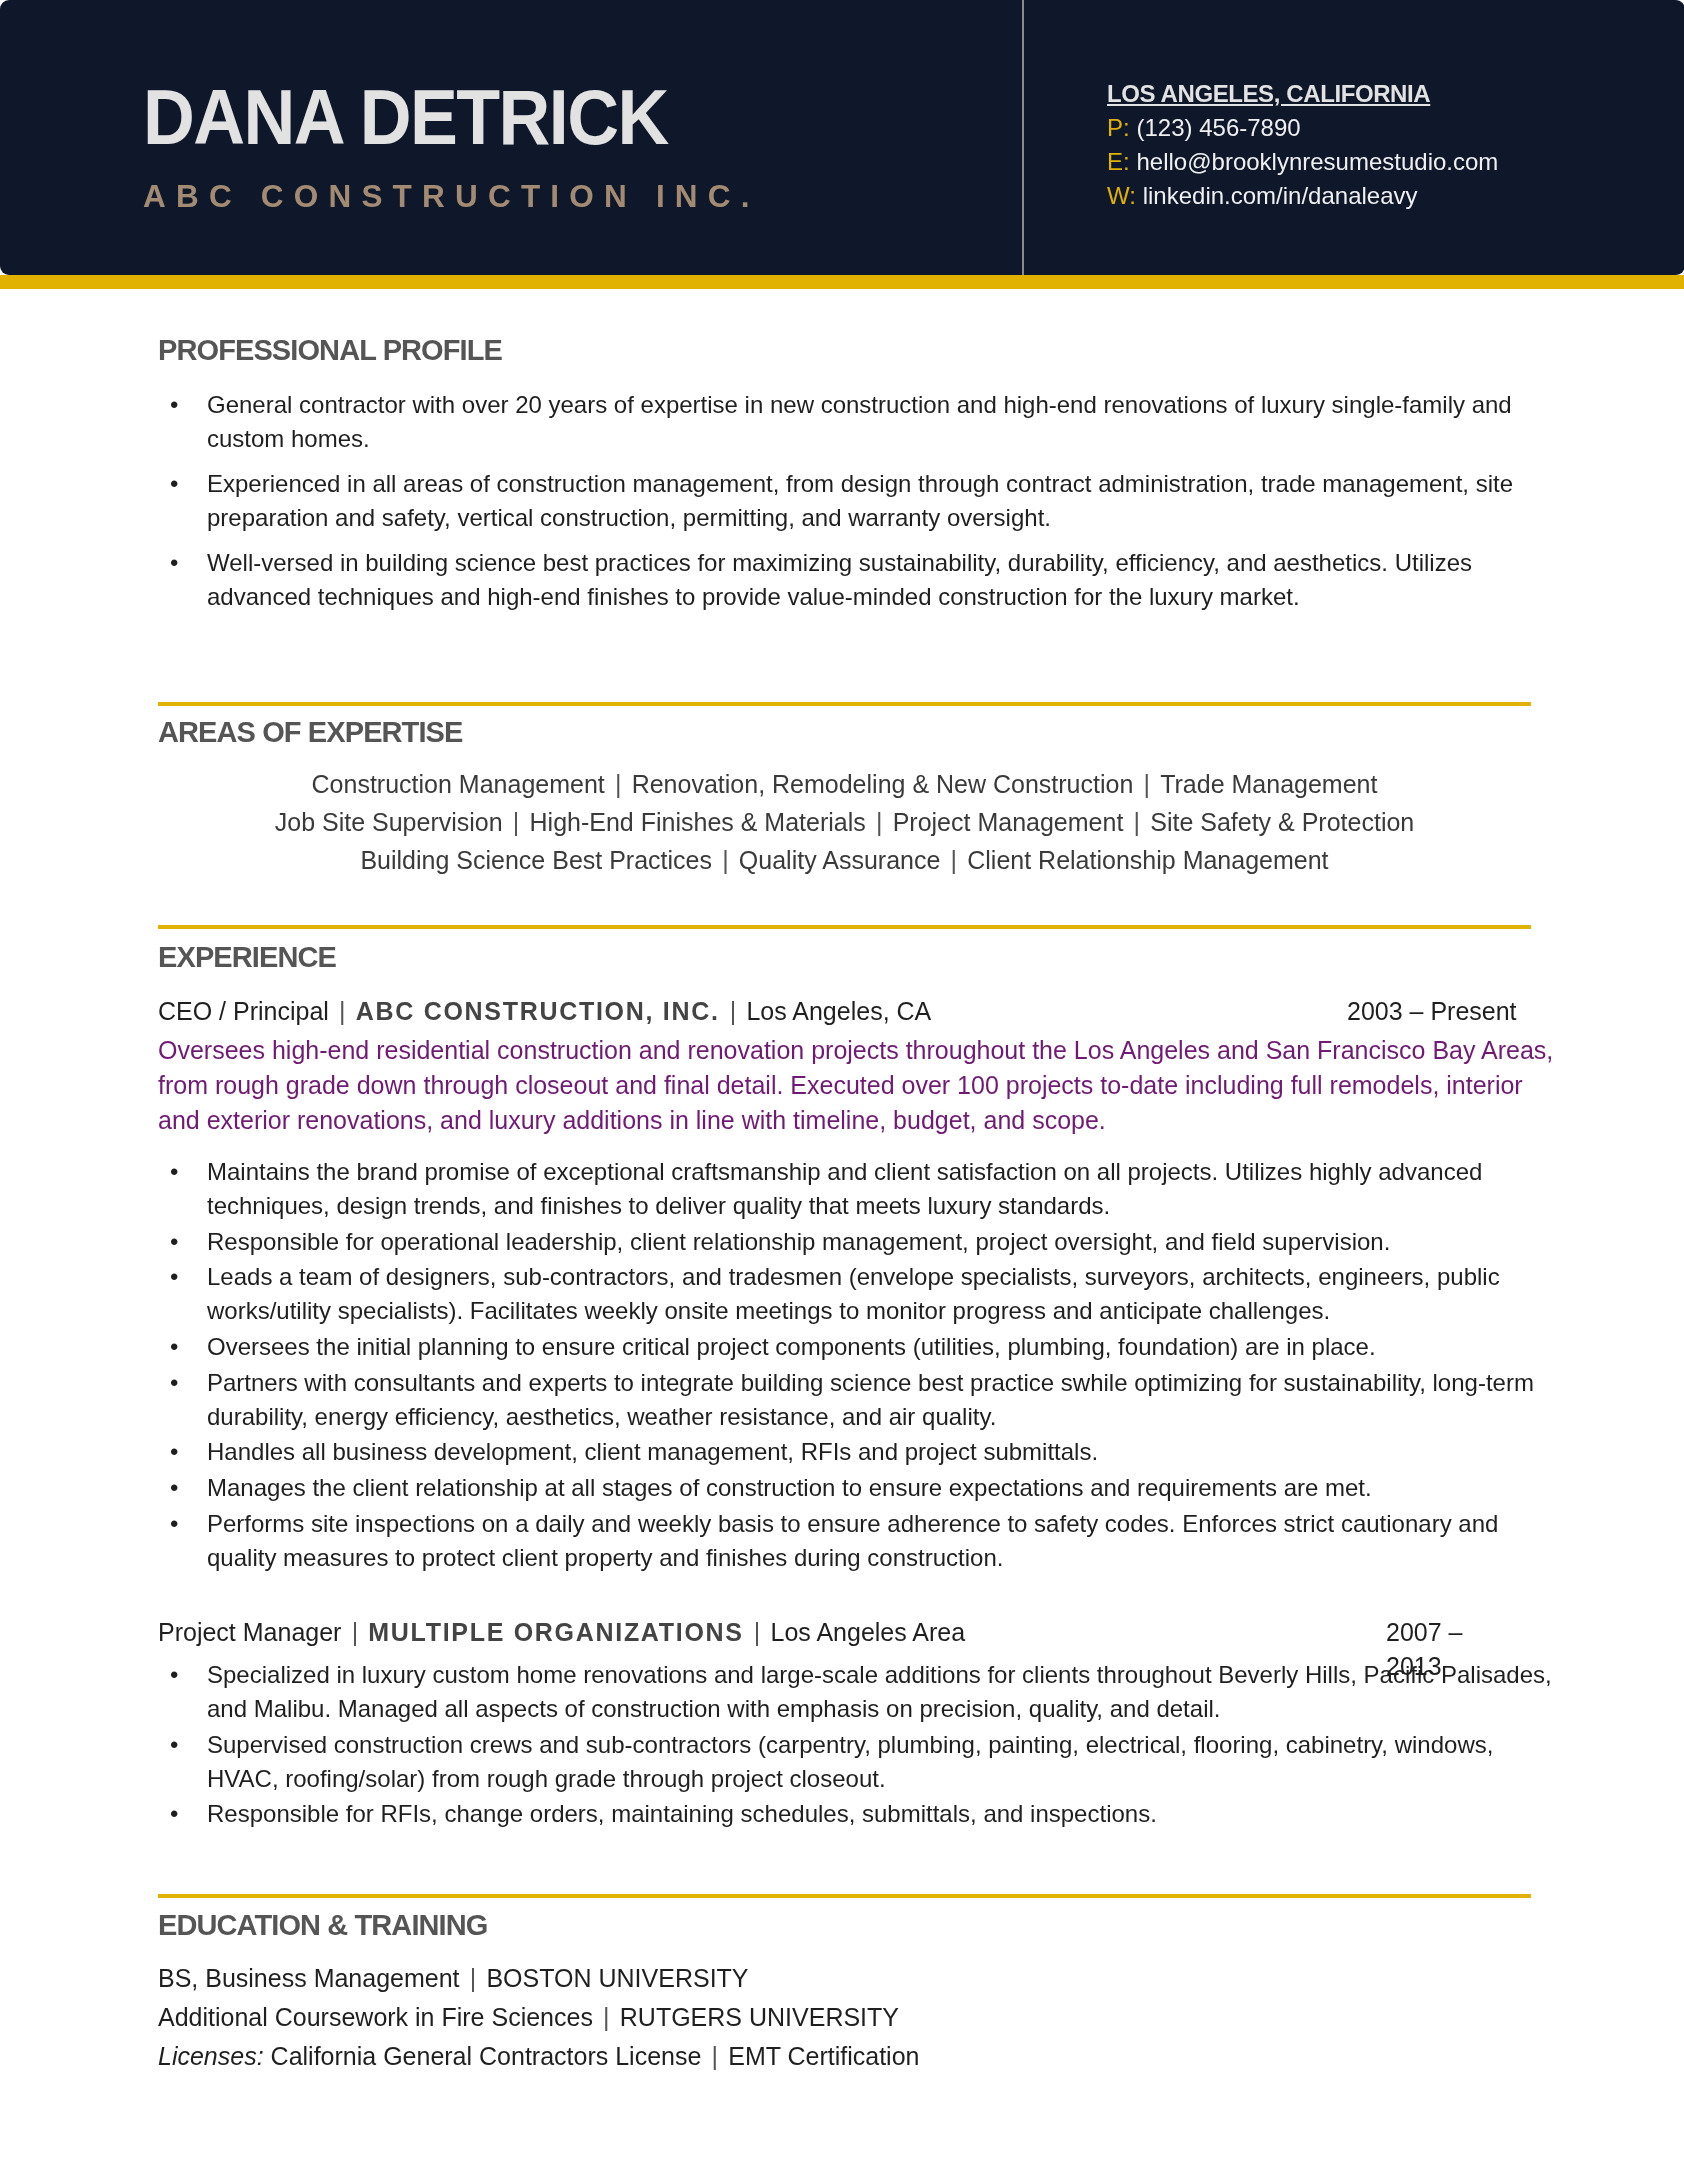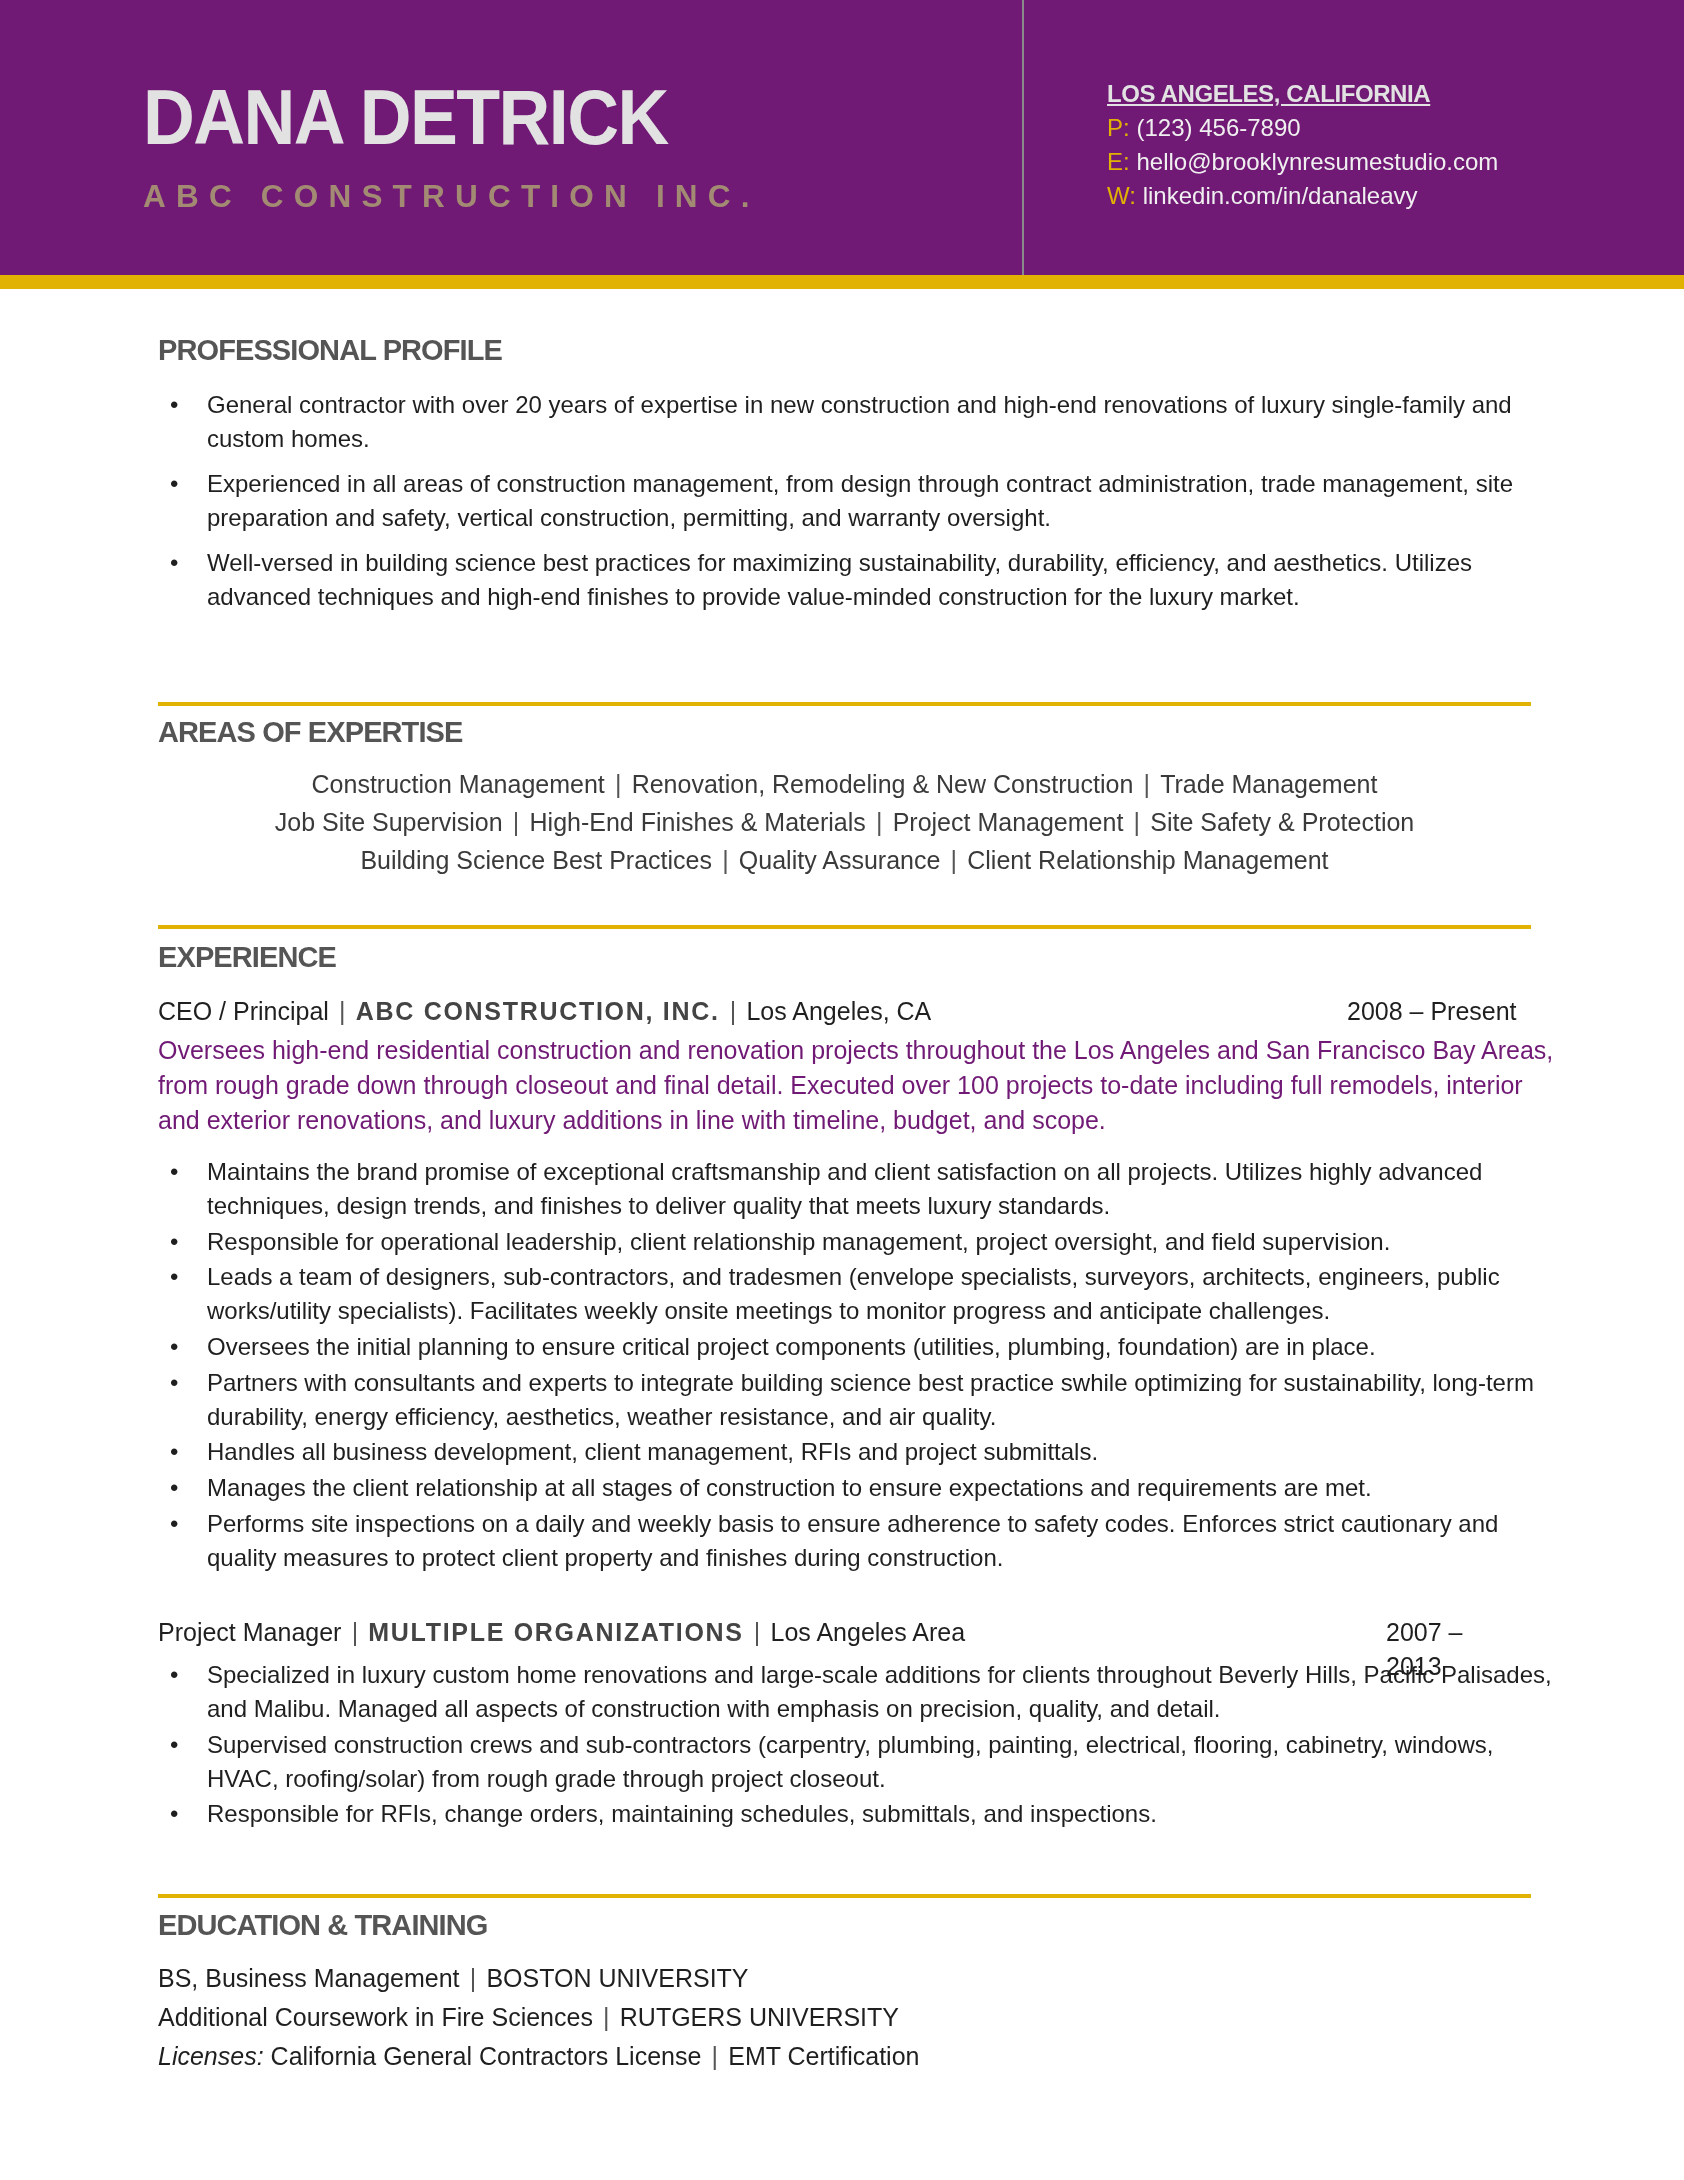--- a/index.html
+++ b/index.html
@@ -2,21 +2,22 @@
 <html style="font-size:13.6px"><head>
 <meta charset="utf-8">
 <style>
   html, body { margin: 0; padding: 0; }
   body {
     width: 1685px; height: 2181px; background: #ffffff; position: relative; overflow: hidden;
     font-family: "Liberation Sans", sans-serif; color: #1f1f1f;
   }
   .header {
     position: absolute; left: 0; top: 0; width: 1685px; height: 275px;
-    background: #701a75;
+    background: #0f172a;
+    border-radius: 9px;
   }
   .header-divider {
     position: absolute; left: 1022px; top: 0; width: 1.7px; height: 275px; background: #8a8a8a;
   }
   .header-bar {
     position: absolute; left: 0; top: 275px; width: 1685px; height: 13.6px; background: #e2b203;
   }
   .name {
     position: absolute; left: 143px; top: 78px; font-size: 78px; font-weight: bold;
     color: #e2e2e2; letter-spacing: -1.7px; line-height: 1; transform: scaleX(0.92); transform-origin: left;
@@ -91,21 +92,21 @@
     <span>Building Science Best Practices</span><span class="sep">|</span><span>Quality Assurance</span><span class="sep">|</span><span>Client Relationship Management</span>
   </div>
 </div>
 
 <div class="rule" style="top:925px"></div>
 
 <div class="section-title" style="top:943px">EXPERIENCE</div>
 
 <div class="job-line" style="top:994px">
   <span>CEO / Principal</span><span class="sep">|</span><span class="co">ABC CONSTRUCTION, INC.</span><span class="sep">|</span><span>Los Angeles, CA</span>
-  <span class="dates" style="left:1189px">2008 – Present</span>
+  <span class="dates" style="left:1189px">2003 – Present</span>
 </div>
 <p class="para" style="top:1033px">Oversees high-end residential construction and renovation projects throughout the Los Angeles and San Francisco Bay Areas, from rough grade down through closeout and final detail. Executed over 100 projects to-date including full remodels, interior and exterior renovations, and luxury additions in line with timeline, budget, and scope.</p>
 <ul class="bullets exp" style="top:1155px">
   <li>Maintains the brand promise of exceptional craftsmanship and client satisfaction on all projects. Utilizes highly advanced techniques, design trends, and finishes to deliver quality that meets luxury standards.</li>
   <li>Responsible for operational leadership, client relationship management, project oversight, and field supervision.</li>
   <li>Leads a team of designers, sub-contractors, and tradesmen (envelope specialists, surveyors, architects, engineers, public works/utility specialists). Facilitates weekly onsite meetings to monitor progress and anticipate challenges.</li>
   <li>Oversees the initial planning to ensure critical project components (utilities, plumbing, foundation) are in place.</li>
   <li>Partners with consultants and experts to integrate building science best practice swhile optimizing for sustainability, long-term durability, energy efficiency, aesthetics, weather resistance, and air quality.</li>
   <li>Handles all business development, client management, RFIs and project submittals.</li>
   <li>Manages the client relationship at all stages of construction to ensure expectations and requirements are met.</li>

